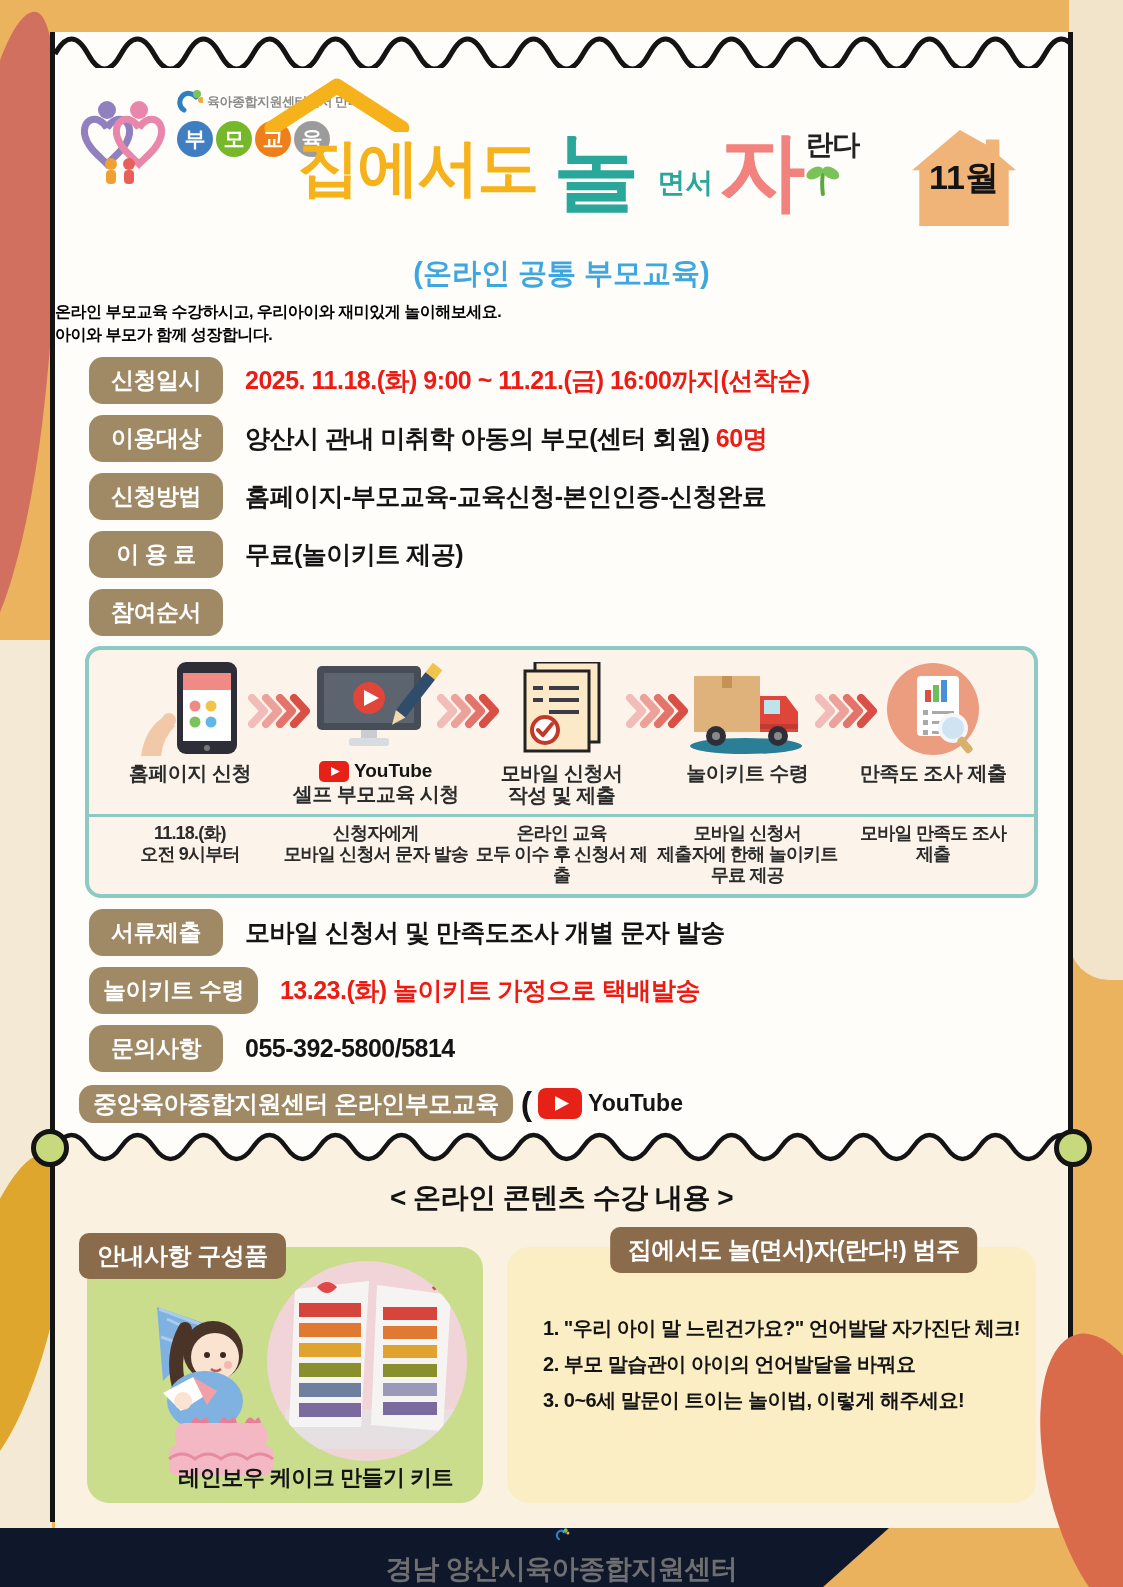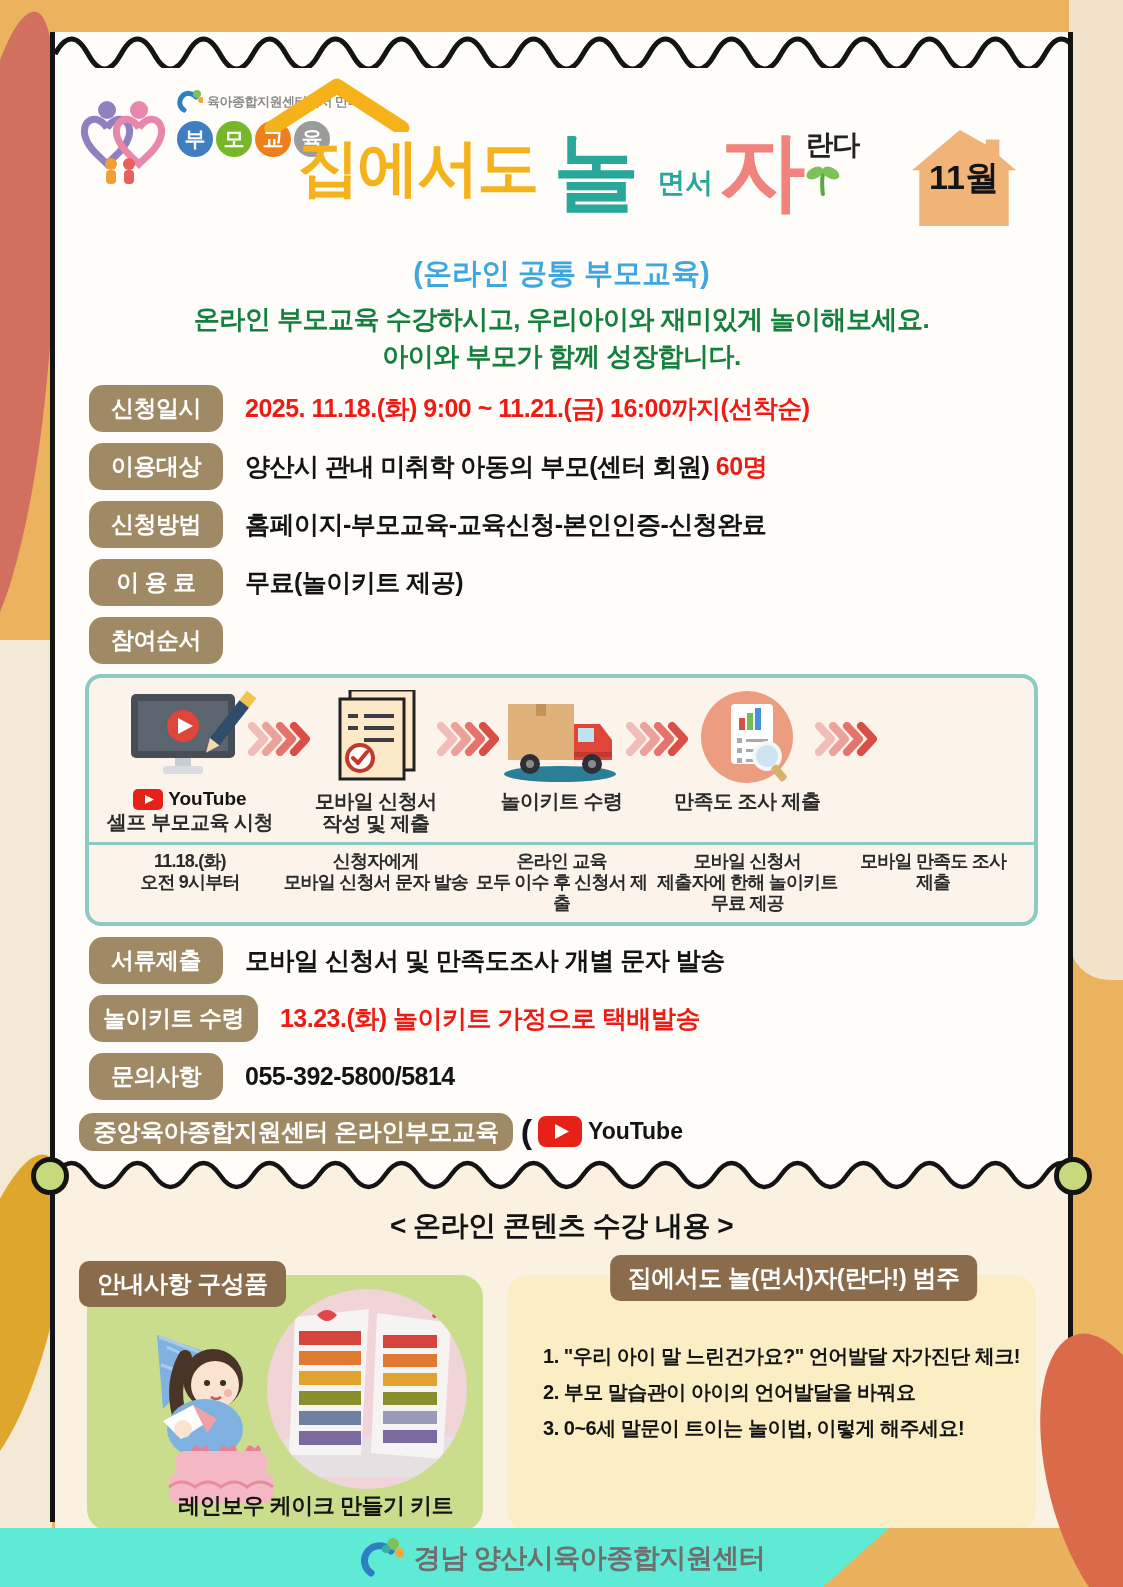--- a/index.html
+++ b/index.html
@@ -47,21 +47,21 @@
   .t-myeonseo { color:#29a79a; font-size:28px; font-weight:bold; margin:0 2px 8px 18px; }
   .t-ja { color:#f2827d; font-size:86px; font-weight:bold; line-height:0.9; margin-left:4px; }
   .t-randa-wrap { display:flex; flex-direction:column; align-self:flex-start; margin-top:0px; }
   .t-randa { color:#222; font-size:28px; font-weight:bold; letter-spacing:-1px; }
   .month-house { position:absolute; right:52px; top:62px; width:104px; height:96px; background:#f0b478;
                  clip-path:polygon(46% 0%,0% 42%,7% 42%,7% 100%,93% 100%,93% 42%,100% 42%,84% 27%,84% 10%,71% 10%,71% 15%);
                  display:flex; align-items:center; justify-content:center; }
   .month-house span { font-size:34px; font-weight:bold; color:#141414; }
 
   .subtitle { text-align:center; color:#3fa7e0; font-size:29px; font-weight:bold; margin-top:-6px; }
-  .desc { text-align:center; font-size:26px; font-weight:600; color:#15803d; margin-top:8px; letter-spacing:-0.5px; }
+  .desc { font-size:16px; font-weight:600; color:#000000; margin-top:8px; letter-spacing:-0.5px; }
 
   
   .irow { display:flex; align-items:center; gap:22px; margin:11px 0 0 34px; }
   .badge { display:inline-block; background:#a08a66; color:#fff; font-weight:bold; font-size:23px;
            padding:8px 14px; border-radius:14px; min-width:134px; text-align:center; letter-spacing:-0.5px; }
   .val { font-size:25px; font-weight:600; color:#141414; letter-spacing:-0.5px; white-space:nowrap; }
   .red { color:#ee1b15; }
 
   
   .flow { position:relative; margin:10px 30px 0; border:4px solid #8ccac3; border-radius:16px;
@@ -97,22 +97,22 @@
   .girl-svg { position:absolute; left:10px; bottom:14px; }
   .cake-circle { position:absolute; right:14px; top:12px; }
   .category-box { position:relative; flex:1; background:#fbeec5; border-radius:22px; }
   .cat-badge { top:-20px; left:50%; transform:translateX(-44%); }
   .cat-list { list-style:none; padding:64px 16px 0 36px; }
   .cat-list li { font-size:20px; font-weight:600; color:#141414; line-height:1.78; letter-spacing:-0.5px; white-space:nowrap; }
 
   .notice { margin:30px 34px 0; }
 
   
-  .footer { position:absolute; left:0; right:0; top:1528px; height:59px; background:#5eead4; z-index:2;
-            display:flex; align-items:center; justify-content:center; gap:10px; }
+  .footer { position:absolute; left:0; right:0; top:1528px; height:59px; background:#0f172a; z-index:2;
+            display:flex; align-items:center; justify-content:center; gap:10px;flex-direction:column; }
   .footer-orange { position:absolute; right:0; top:0; width:300px; height:59px; background:#eab25d;
                    clip-path:polygon(22% 0,100% 0,100% 100%,0 100%); }
   .footer-org { position:relative; font-size:27px; font-weight:bold; color:#6f6f6f; letter-spacing:-0.5px; }
 </style>
 </head>
 <body>
 
 <div class="page">
 
   <div class="deco deco-cream-right"></div>
@@ -212,20 +212,37 @@
         <span class="badge">이 용 료</span>
         <span class="val">무료(놀이키트 제공)</span>
       </div>
       <div class="irow">
         <span class="badge">참여순서</span>
       </div>
 
       <div class="flow">
         <div class="flow-top">
 
+          <div class="step">
+            <div class="step-icon">
+              <svg width="110" height="94" viewBox="0 0 110 94">
+                <rect x="42" y="0" width="60" height="92" rx="9" fill="#2e2e38"></rect>
+                <rect x="48" y="11" width="48" height="68" fill="#ffffff"></rect>
+                <rect x="48" y="11" width="48" height="17" fill="#f08a84"></rect>
+                <circle cx="60" cy="44" r="5.5" fill="#f08a84"></circle>
+                  <circle cx="76" cy="44" r="5.5" fill="#f2c34c"></circle>
+                <circle cx="60" cy="60" r="5.5" fill="#7cc25a"></circle>
+                  <circle cx="76" cy="60" r="5.5" fill="#63b7e6"></circle>
+                <circle cx="72" cy="86" r="3" fill="#777"></circle>
+                <path d="M6 94 Q10 66 30 54 L40 64 Q28 76 26 94 Z" fill="#f2c9a8"></path>
+                <circle cx="34" cy="58" r="7" fill="#f2c9a8"></circle>
+              </svg>
+            </div>
+            <div class="step-title">홈페이지 신청</div>
+          </div>
 
           <div class="step">
             <div class="step-icon">
               <svg width="134" height="94" viewBox="0 0 134 94">
                 <rect x="8" y="4" width="104" height="64" rx="5" fill="#474d57"></rect>
                 <rect x="15" y="11" width="90" height="50" fill="#5c6470"></rect>
                 <circle cx="60" cy="36" r="16" fill="#e0453a"></circle>
                 <polygon points="55,28 70,36 55,44" fill="#ffffff"></polygon>
                 <rect x="52" y="68" width="16" height="8" fill="#c9ccd1"></rect>
                 <rect x="40" y="76" width="40" height="8" rx="3" fill="#d8dbdf"></rect>

